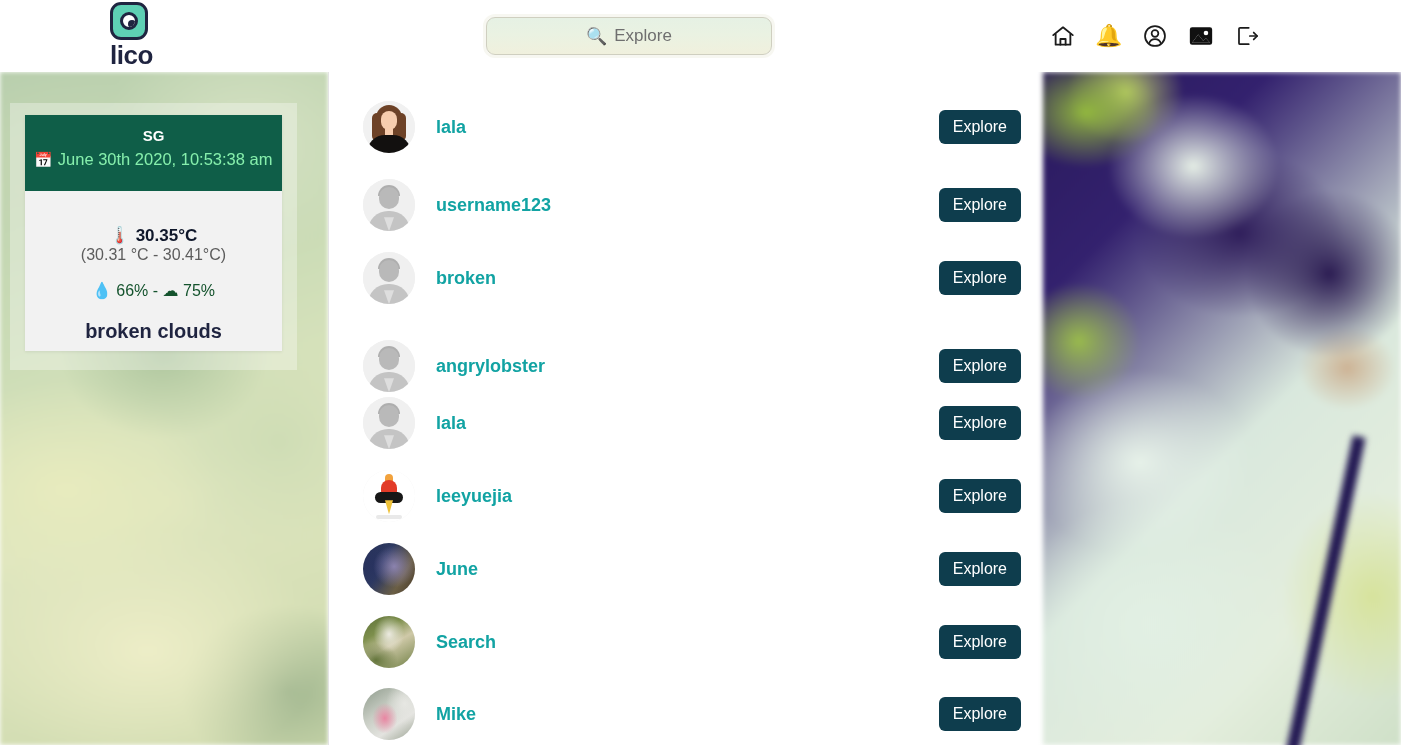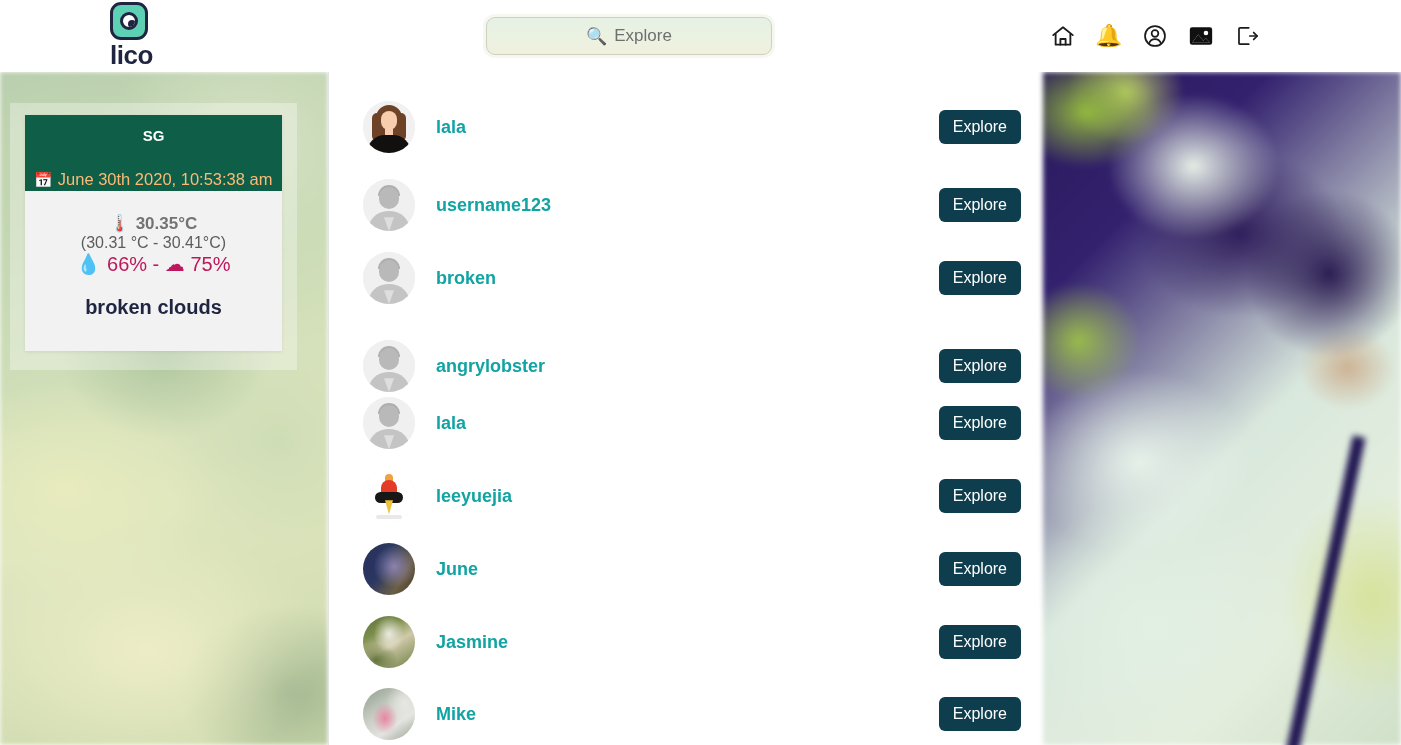--- a/index.html
+++ b/index.html
@@ -123,29 +123,29 @@
     box-shadow: 0 1px 3px rgba(0,0,0,0.08);
   }
   .weather-head {
     background: #0f5e48; padding: 10px 8px 12px; text-align: center;
     height: 76px;
   }
   .weather-loc {
     color: #ffffff; font-weight: bold; font-size: 15px; line-height: 1.4;
   }
   .weather-date {
-    color: #fdba74; font-size: 16.5px; margin-top: 24px; white-space: nowrap;
+    color: #86efac; font-size: 16.5px; margin-top: 4px; white-space: nowrap;
   }
   .weather-date .cal { font-size: 15px; }
   .weather-body {
     background: #f2f2f2; padding: 14px 8px 18px; text-align: center; height: 160px;
   }
-  .w-temp { font-size: 17px; font-weight: bold; color: #737373; margin-top: 8px; }
+  .w-temp { font-size: 17px; font-weight: bold; color: #0f172a; margin-top: 20px; }
   .w-range { font-size: 16px; color: #5c5c5c; }
-  .w-hum { font-size: 20px; color: #be185d; }
+  .w-hum { font-size: 16px; color: #14532d; margin-top: 17px; }
   .w-desc { font-size: 20px; font-weight: bold; color: #1f2440; margin-top: 20px; }
 
   
   .userlist {
     position: absolute; left: 329px; top: 72px; width: 714px; height: 673px;
     z-index: 12;
   }
   .user-row {
     position: absolute; left: 0; width: 714px; height: 72.6px;
     display: flex; align-items: center;
@@ -384,21 +384,21 @@
           <div class="av-inner av-photo av-rose"></div>
         </div>
       <a class="username">June</a>
       <button class="explore-btn">Explore</button>
     </div>
 
     <div class="user-row" style="top:534px">
       <div class="avatar">
           <div class="av-inner av-photo av-jasmine"></div>
         </div>
-      <a class="username">Jasmine</a>
+      <a class="username">Search</a>
       <button class="explore-btn">Explore</button>
     </div>
 
     <div class="user-row" style="top:606px">
       <div class="avatar">
           <div class="av-inner av-photo av-mike"></div>
         </div>
       <a class="username">Mike</a>
       <button class="explore-btn">Explore</button>
     </div>

